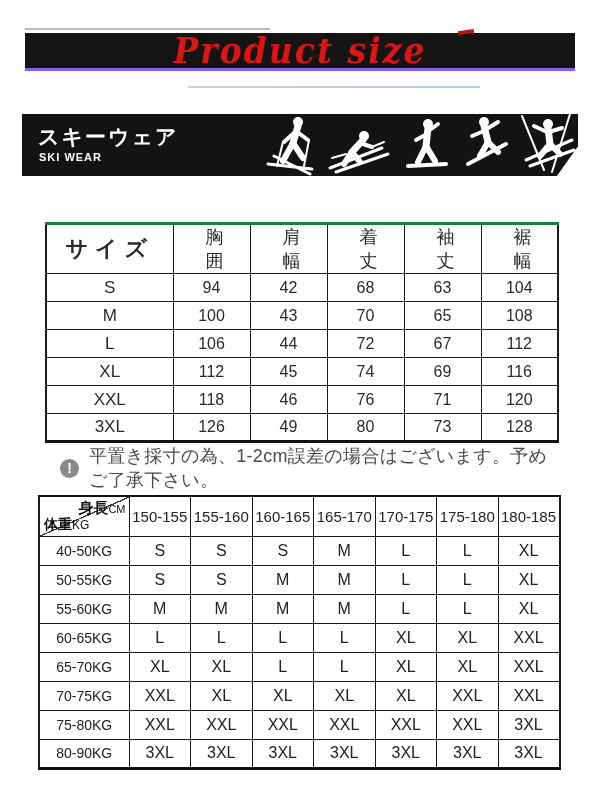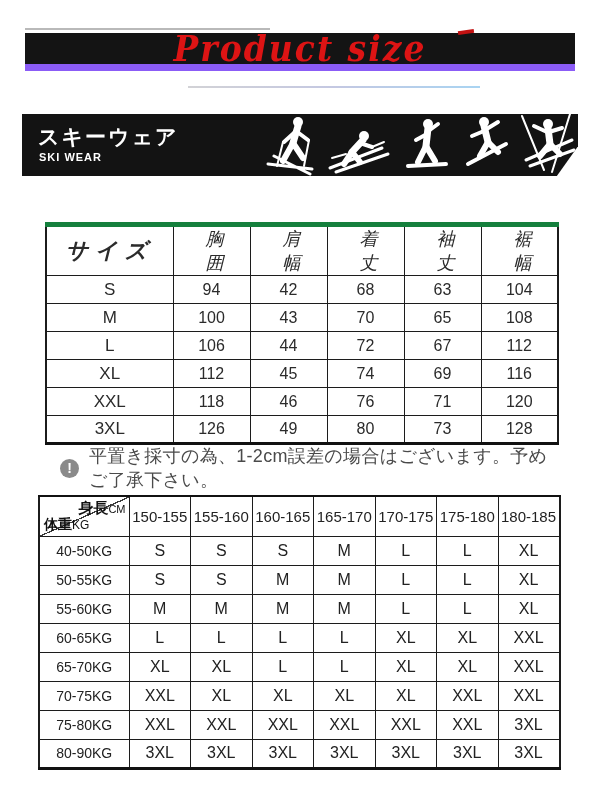--- a/index.html
+++ b/index.html
@@ -5,21 +5,21 @@
   * { margin:0; padding:0; box-sizing:border-box; }
   body { background:#fff; font-family:"Liberation Sans", sans-serif; }
   .page { position:relative; width:600px; height:800px; background:#fff; overflow:hidden; }
 
   
   .top-rule { position:absolute; left:25px; top:28px; width:245px; height:2px; background:#b9b9b9; }
 
   
   .banner1 { position:absolute; left:25px; top:33px; width:550px; height:38px;
              background:#141414; display:flex; align-items:center; justify-content:center;
-             border-bottom:7px solid #8b5cf6; }
+             border-bottom:3px solid #8b5cf6; }
   .banner1-title { font-family:"DejaVu Serif", serif; font-style:italic; font-weight:800;
                    font-size:33px; letter-spacing:2px; color:#dd1414; line-height:1;
                    transform:scaleY(1.05); white-space:nowrap; }
   .red-accent { position:absolute; left:458px; top:30px; width:16px; height:4px;
                 background:#c31212; transform:rotate(-8deg); }
 
   
   .grad-rule { position:absolute; left:188px; top:86px; width:292px; height:2px;
                background:linear-gradient(to right,#d2d2d6,#c4c8e2,#a9d4f2); }
 
@@ -35,21 +35,21 @@
 
   
   .unit { position:absolute; left:452px; top:191px; width:110px; text-align:center;
           color:#e23333; font-size:15px; font-family:"Liberation Serif", serif; }
 
   
   .t1 { position:absolute; left:45px; top:222px; width:512px; border-collapse:collapse;
         table-layout:fixed; }
   .t1, .t1 td, .t1 th { border:1px solid #1c1c1c; }
   .t1 { border-left-width:2px; border-right-width:2px; }
-  .t1 thead tr { height:34px; border-top:5px solid #15803d;font-style:italic; }
+  .t1 thead tr { height:34px; border-top:3px solid #15803d; }
   .t1 tbody tr { height:28px; }
   .t1 tbody tr:last-child { border-bottom:3px solid #111; }
   .t1 th, .t1 td { text-align:center; vertical-align:middle; color:#2b2b2b; }
   .t1-h0 { font-size:22px; font-weight:700; letter-spacing:7px; }
   .t1-h  { font-size:18px; font-weight:500; padding:0 32px; text-align:justify; text-align-last:justify; }
   .t1 td.t1-size { font-size:17px; }
   .t1 td { font-size:16px; }
 
   
   .note { position:absolute; left:60px; top:444px; width:500px; display:flex; align-items:center; }

